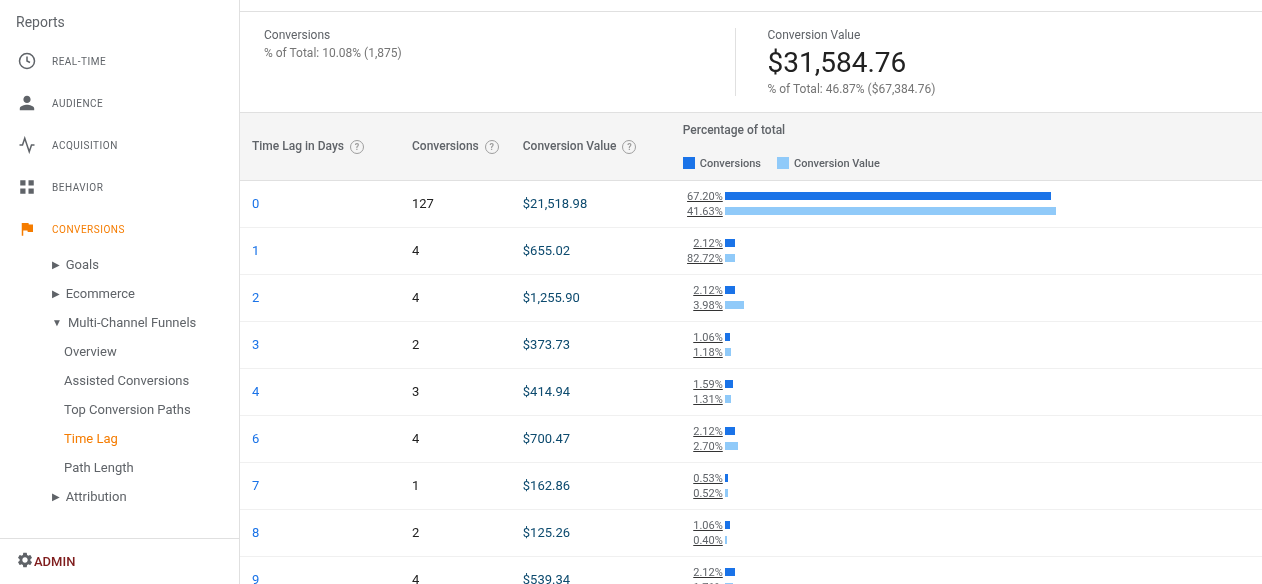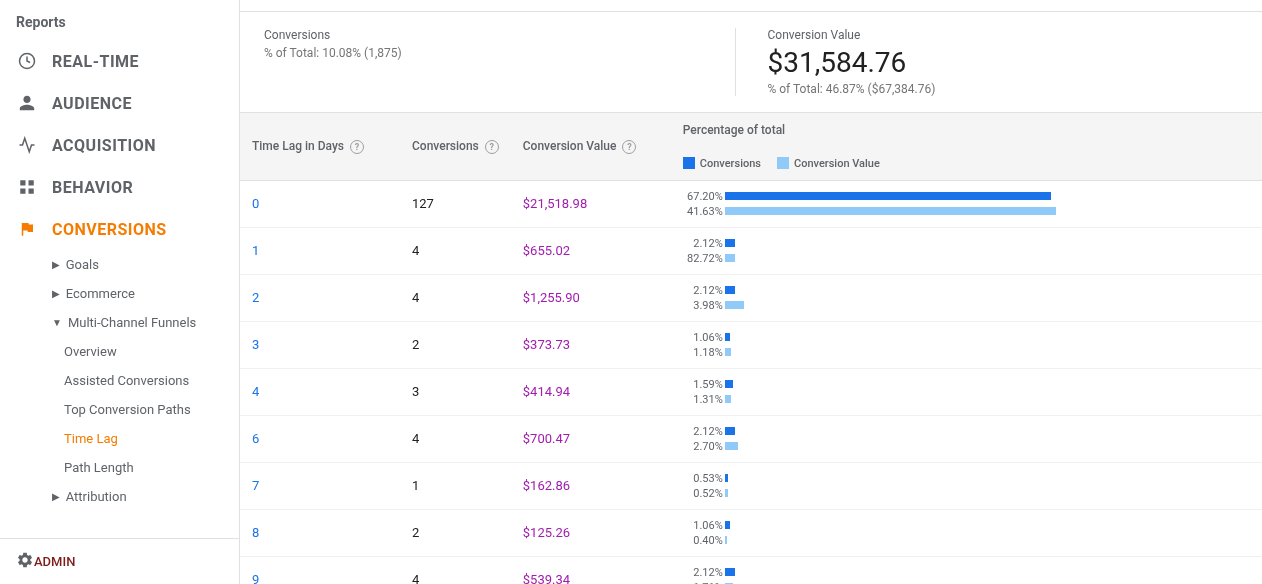--- a/index.html
+++ b/index.html
@@ -11,31 +11,31 @@
       min-width: 240px;
       background: #fff;
       border-right: 1px solid #e0e0e0;
       display: flex;
       flex-direction: column;
       overflow-y: auto;
     }
     .sidebar-reports-title {
       padding: 14px 16px 10px 16px;
       font-size: 14px;
-      font-weight: 700;
+      font-weight: 400;
       color: #5f6368;
     }
     .sidebar-nav-item {
       display: flex;
       align-items: center;
       padding: 10px 16px;
       cursor: pointer;
       color: #5f6368;
-      font-size: 16px;
-      font-weight: 700;
+      font-size: 10px;
+      font-weight: 400;
       letter-spacing: 0.5px;
     }
     .sidebar-nav-item .nav-icon {
       width: 22px;
       height: 22px;
       margin-right: 14px;
       display: flex;
       align-items: center;
       justify-content: center;
       flex-shrink: 0;
@@ -147,31 +147,32 @@
 
     tbody tr {
       border-bottom: 1px solid #f0f0f0;
     }
     tbody td {
       padding: 9px 12px;
       vertical-align: middle;
     }
     tbody td:first-child { color: #1a73e8; }
     tbody td:nth-child(2) { color: #212121; }
-    tbody td:nth-child(3) { color: #a21caf; }
+    tbody td:nth-child(3) { color: #0c4a6e; }
 
     .pct-cell {
       display: flex;
       flex-direction: column;
       gap: 2px;
     }
     .pct-row {
       display: flex;
       align-items: center;
       gap: 2px;
+      text-decoration: underline;
     }
     .pct-label {
       font-size: 11px;
       color: #5f6368;
       width: 40px;
       text-align: right;
       flex-shrink: 0;
     }
     .bar-track {
       height: 8px;

